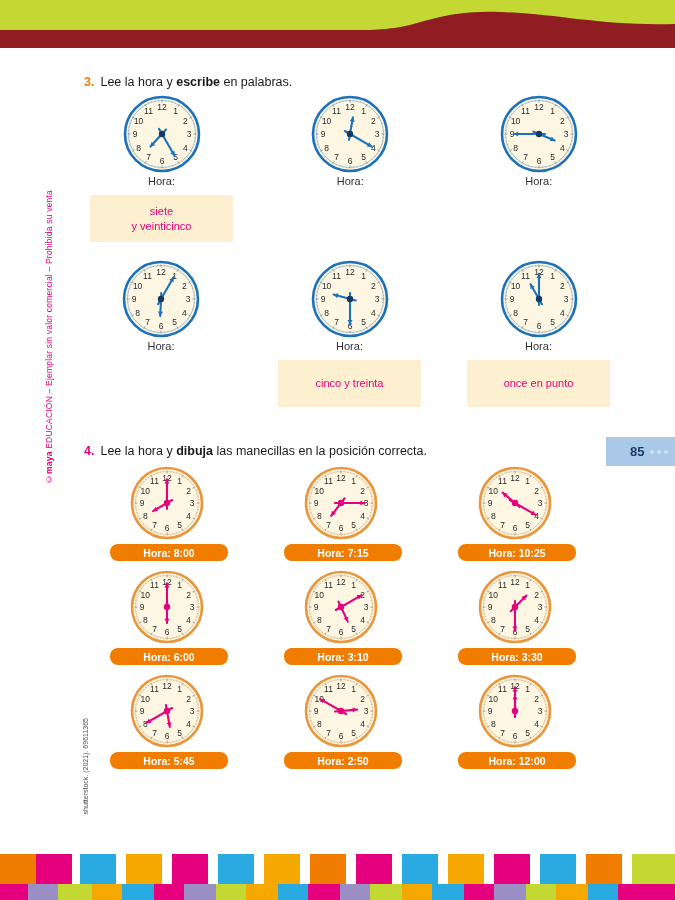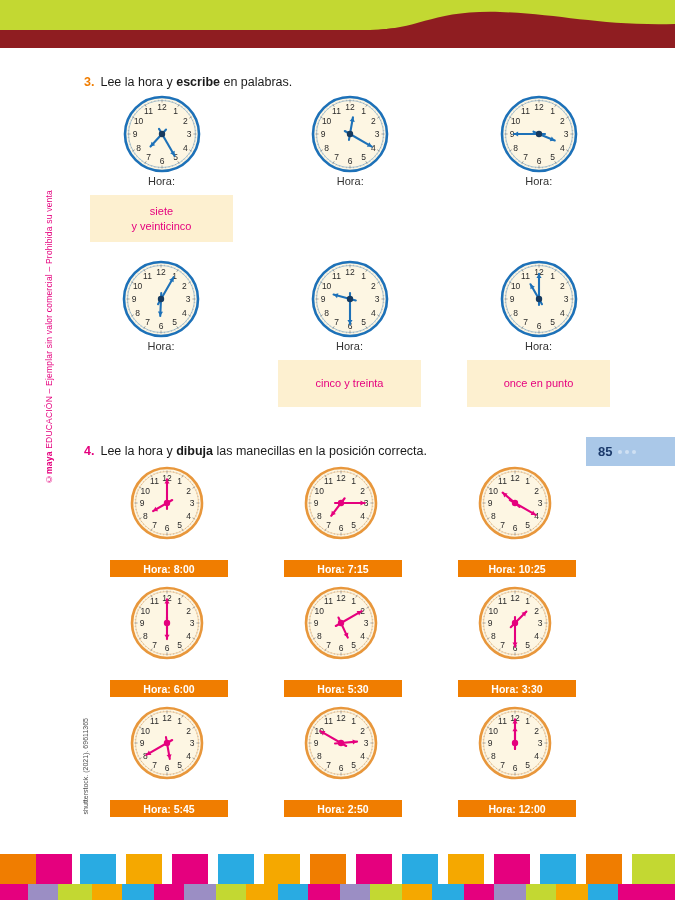--- a/index.html
+++ b/index.html
@@ -25,22 +25,22 @@
   }
   .side-credit b { font-weight:bold; }
   .side-shutter {
     position:absolute; left:82px; top:718px;
     writing-mode: vertical-rl; transform: rotate(180deg);
     color:#4d4d4d; font-size:7px; white-space:nowrap;
   }
 
   
   .page-tab {
-    position:absolute; right:0; top:437px; width:89px; height:29px;
-    background:#aac8e8; display:flex; align-items:center; padding-left:12px; gap:6px;
+    position:absolute; right:0; top:437px; width:69px; height:29px;
+    background:#aac8e8; display:flex; align-items:center; padding-left:24px; gap:6px;
   }
   .page-tab .num { color:#1b3a6b; font-weight:bold; font-size:13px; }
   .page-tab .dots { display:flex; gap:3px; align-items:center; }
   .page-tab .dots i { display:block; width:4px; height:4px; border-radius:50%; background:#cfe0f2; }
 
   
   .content { position:absolute; left:0; top:48px; width:675px; }
 
   .instruction { display:flex; gap:6px; align-items:baseline; font-size:12.5px; color:#1a1a1a; }
   .instruction .num { color:#f07d00; font-weight:bold; }
@@ -59,21 +59,21 @@
     margin-top:8px; width:143px; min-height:47px; background:#fdf0d0;
     display:flex; align-items:center; justify-content:center; text-align:center;
     color:#e5007e; font-size:11px; line-height:1.35; padding:4px 6px;
   }
 
   
   .grid4 { position:absolute; left:110px; top:418px; width:480px; }
   .row4 { display:flex; gap:56px; margin-bottom:9px; }
   .cell4 { width:118px; display:flex; flex-direction:column; align-items:center; }
   .hora-pill {
-    margin-top:16px; width:118px; height:17px; background:#f07d00; border-radius:0;
+    margin-top:0; width:118px; height:17px; background:#f07d00; border-radius:8px;
     color:#ffffff; font-size:10.5px; font-weight:bold;
     display:flex; align-items:center; justify-content:center;
   }
 
   
   .clock { position:relative; width:78px; height:78px; }
   .clock svg { display:block; }
 
   
   .footer { position:absolute; left:0; bottom:0; width:675px; height:62px; }
@@ -1068,21 +1068,21 @@
               <line x1="26.956947682814203" y1="6.09066322040751" x2="27.420473174376625" y2="7.517247994850241" stroke="#8a8a8a" stroke-width="0.4"></line>
               <line x1="30.24287004842281" y1="5.210202976151319" x2="30.554737584649445" y2="6.677424377252027" stroke="#8a8a8a" stroke-width="0.4"></line>
               <line x1="33.60282494380127" y1="4.678038400531115" x2="33.75961763870274" y2="6.169821243583524" stroke="#8a8a8a" stroke-width="0.4"></line>
               <line x1="34.4642904295558" y1="31.5621532777801" x2="43.80415401402526" y2="51.59155537129006" stroke="#e5007e" stroke-width="2.1" stroke-linecap="round"></line>
               <polygon points="43.80415401402526,51.59155537129006 39.65745529920622,48.797832090698705 44.329484374304904,46.619229153857376" fill="#e5007e"></polygon>
               <line x1="31.803847577293368" y1="40" x2="57.61140461006964" y2="25.1" stroke="#e5007e" stroke-width="2.1" stroke-linecap="round"></line>
               <polygon points="57.61140461006964,25.1 55.18972089644987,29.474408301837947 52.61221403734255,25.01003546500679" fill="#e5007e"></polygon>
               <circle cx="37" cy="37" r="3.2" fill="#e5007e"></circle>
             </svg>
           </div>
-          <div class="hora-pill">Hora: 5:30</div>
+          <div class="hora-pill">Hora: 3:10</div>
         </div>
         <div class="cell4">
           <div class="clock">
             <svg width="74" height="74" viewBox="0 0 74 74">
               <circle cx="37" cy="37" r="35" fill="#fdf6e3" stroke="#e8973c" stroke-width="2.6"></circle>
               <circle cx="37" cy="37" r="31.5" fill="none" stroke="#e8973c" stroke-width="0.7" opacity="0.55"></circle>
               <text x="37" y="15" font-size="8.5" font-family="Liberation Sans, sans-serif" fill="#2b2b2b" text-anchor="middle">12</text>
               <text x="49.5" y="18.349364905389034" font-size="8.5" font-family="Liberation Sans, sans-serif" fill="#2b2b2b" text-anchor="middle">1</text>
               <text x="58.65063509461097" y="27.5" font-size="8.5" font-family="Liberation Sans, sans-serif" fill="#2b2b2b" text-anchor="middle">2</text>
               <text x="62" y="40" font-size="8.5" font-family="Liberation Sans, sans-serif" fill="#2b2b2b" text-anchor="middle">3</text>

